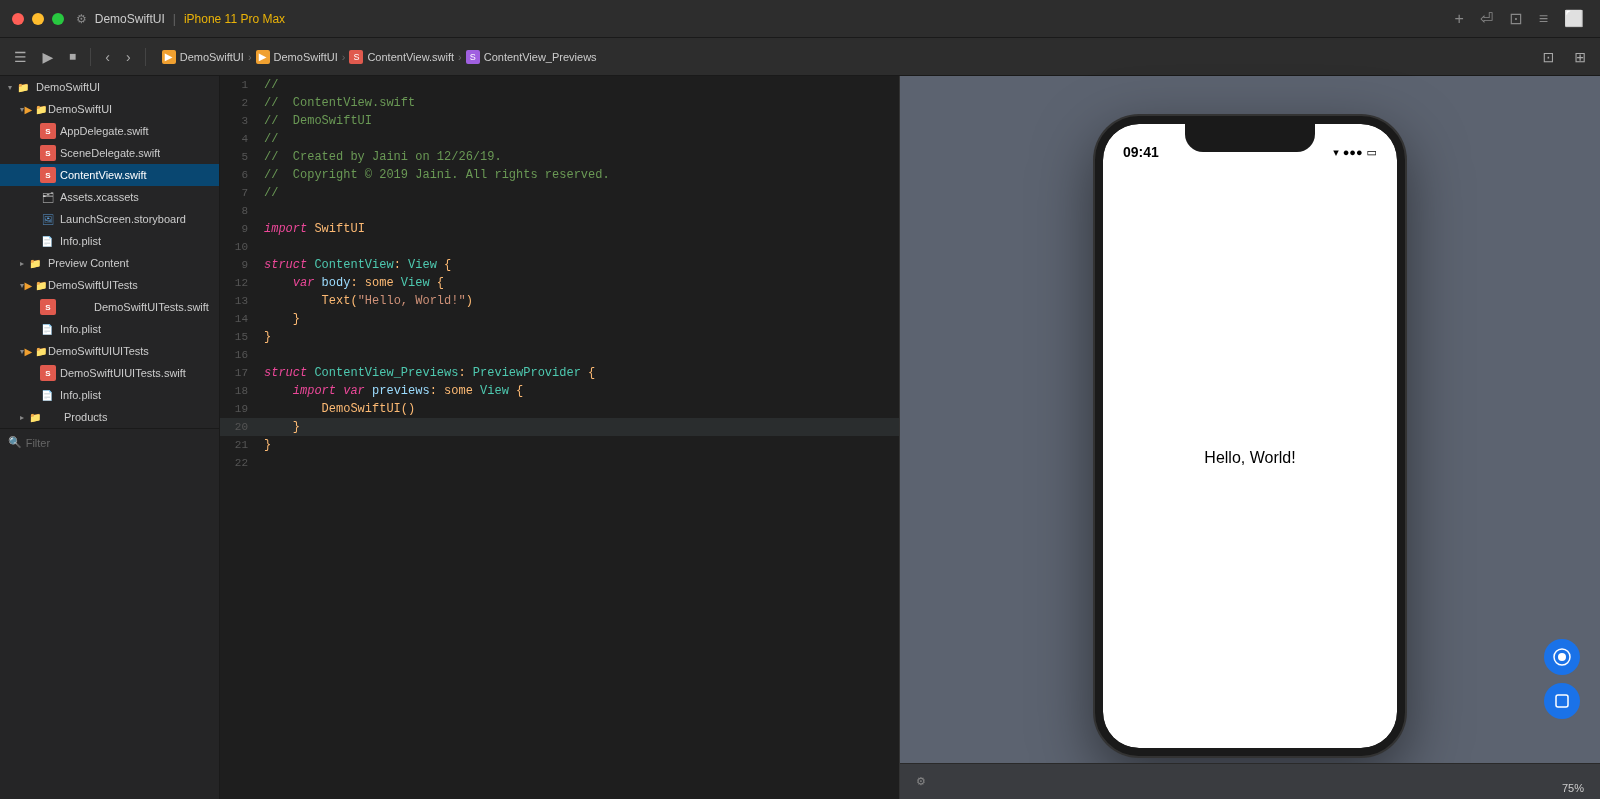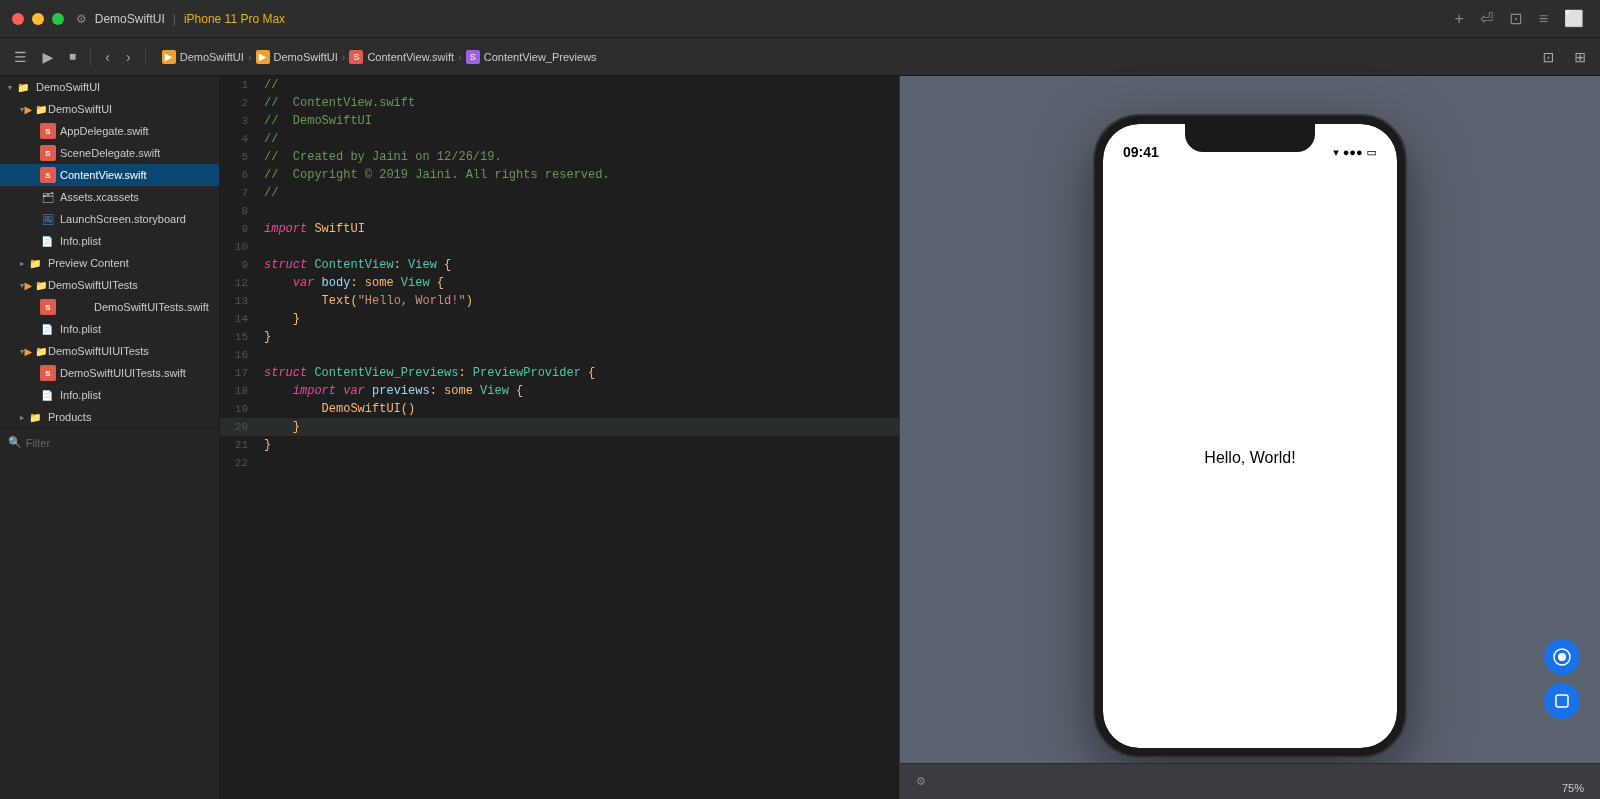--- a/index.html
+++ b/index.html
@@ -472,21 +472,21 @@
           <span style="overflow:hidden;text-overflow:ellipsis;">DemoSwiftUIUITests.swift</span>
         </div>
         <div class="sidebar-item" style="padding-left: 28px;">
           <span style="width:12px;display:inline-block;"></span>
           <span class="sidebar-icon file-plist">📄</span>
           <span style="overflow:hidden;text-overflow:ellipsis;">Info.plist</span>
         </div>
         <div class="sidebar-item" style="padding-left: 16px;">
           <span class="chevron">▸</span>
           <span class="sidebar-icon folder-blue">📁</span>
-          <span style="overflow:hidden;text-overflow:ellipsis;">Products</span>
+          <span style="overflow:hidden;text-overflow:ellipsis;margin-left:16px;">Products</span>
         </div>
       </div>
     <div class="sidebar-filter">
       <span class="filter-icon">🔍</span>
       <input class="filter-input" placeholder="Filter" type="text" style="">
     </div>
   </div>
 
   <div class="editor">
     <div class="editor-content" id="editor-lines">

